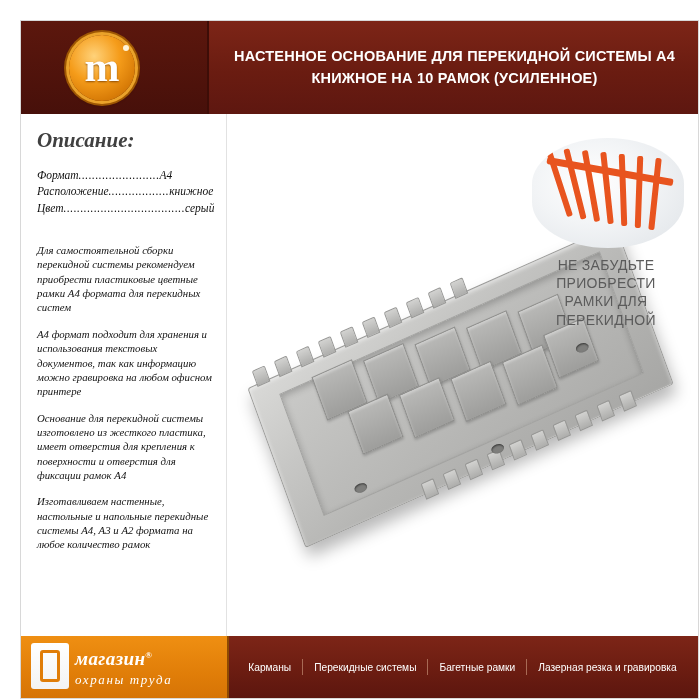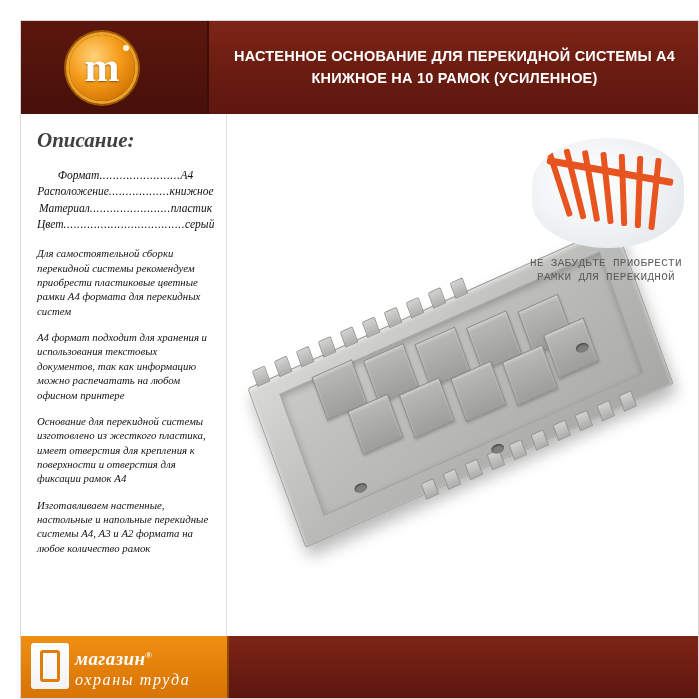--- a/index.html
+++ b/index.html
@@ -112,24 +112,23 @@
   }
   .desc-title {
     font-family: "Liberation Serif", serif;
     font-style: italic;
     font-weight: bold;
     font-size: 21px;
     color: #404040;
     margin: 0 0 14px 2px;
   }
   .spec-list {
-    margin: 0 0 14px 2px;
+    margin: 0 0 27px 2px;
     padding: 0;
     list-style: none;
-    text-align: center;
   }
   .spec-list li {
     font-family: "Liberation Serif", serif;
     font-style: italic;
     font-size: 11.5px;
     color: #111111;
     line-height: 1.42;
     white-space: nowrap;
     overflow: hidden;
   }
@@ -236,22 +235,22 @@
   .comb {
     position: absolute;
     background: #e8541f;
     border-radius: 2px;
   }
   .inset-caption {
     position: absolute;
     right: 10px; top: 142px;
     width: 164px;
     text-align: center;
-    font-family: Liberation Mono, monospace;
-    font-size: 11px;
+    font-family: Liberation Sans, sans-serif;
+    font-size: 14px;
     color: #5b5b5b;
     line-height: 1.3;
     letter-spacing: .3px;
   }
 
   
   .footer {
     position: absolute;
     left: 0; bottom: 0;
     width: 677px;
@@ -295,21 +294,21 @@
     font-size: 19px;
     line-height: 22px;
     letter-spacing: .4px;
   }
   .fl-reg {
     font-size: 9px;
     vertical-align: super;
   }
   .fl-line2 {
     font-family: "Liberation Serif", serif;
-    font-size: 16px;
+    font-size: 13px;
     line-height: 20px;
     letter-spacing: 1.6px;
   }
   .footer-nav {
     position: absolute;
     left: 206px; top: 0;
     height: 62px;
     width: 471px;
     display: flex;
     align-items: center;
@@ -344,26 +343,25 @@
     </div>
 
     <div class="body">
 
       <div class="left-col">
         <div class="desc-title">Описание:</div>
 
         <ul class="spec-list">
           <li><span class="spec-label">Формат</span><span class="spec-dots">........................</span><span class="spec-value">А4</span></li>
           <li><span class="spec-label">Расположение</span><span class="spec-dots">..................</span><span class="spec-value">книжное</span></li>
-          <li><span class="spec-label">Материал</span><span class="spec-dots">........................</span><span class="spec-value">пластик</span></li>
           <li><span class="spec-label">Цвет</span><span class="spec-dots">....................................</span><span class="spec-value">серый</span></li>
         </ul>
 
         <p class="para">Для самостоятельной сборки перекидной системы рекомендуем приобрести пластиковые цветные рамки А4 формата для перекидных систем</p>
-        <p class="para">А4 формат подходит для хранения и использования текстовых документов, так как информацию можно распечатать на любом офисном принтере</p>
+        <p class="para">А4 формат подходит для хранения и использования текстовых документов, так как информацию можно гравировка на любом офисном принтере</p>
         <p class="para">Основание для перекидной системы изготовлено из жесткого пластика, имеет отверстия для крепления к поверхности и отверстия для фиксации рамок А4</p>
         <p class="para">Изготавливаем настенные, настольные и напольные перекидные системы А4, А3 и А2 формата на любое количество рамок</p>
       </div>
 
       <div class="photo">
 
         <div class="prod">
           <div class="prod-base"></div>
           <div class="prod-inner"></div>
 
@@ -430,16 +428,25 @@
     </div>
 
     <div class="footer">
       <div class="footer-logo">
         <div class="fl-mark"></div>
         <div class="fl-text">
           <div class="fl-line1"><span>магазин</span><span class="fl-reg">®</span></div>
           <div class="fl-line2">охраны труда</div>
         </div>
       </div>
+      <div class="footer-nav">
+        <div class="fnav-item">Карманы</div>
+        <div class="fnav-sep"></div>
+        <div class="fnav-item">Перекидные системы</div>
+        <div class="fnav-sep"></div>
+        <div class="fnav-item">Багетные рамки</div>
+        <div class="fnav-sep"></div>
+        <div class="fnav-item">Лазерная резка и гравировка</div>
+      </div>
     </div>
 
   </div>
 </div>
 
 </body></html>

